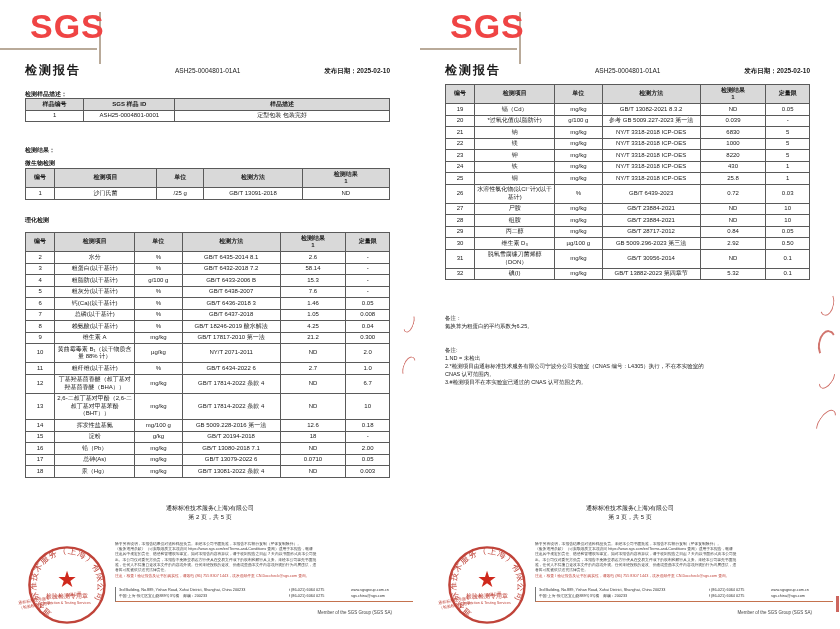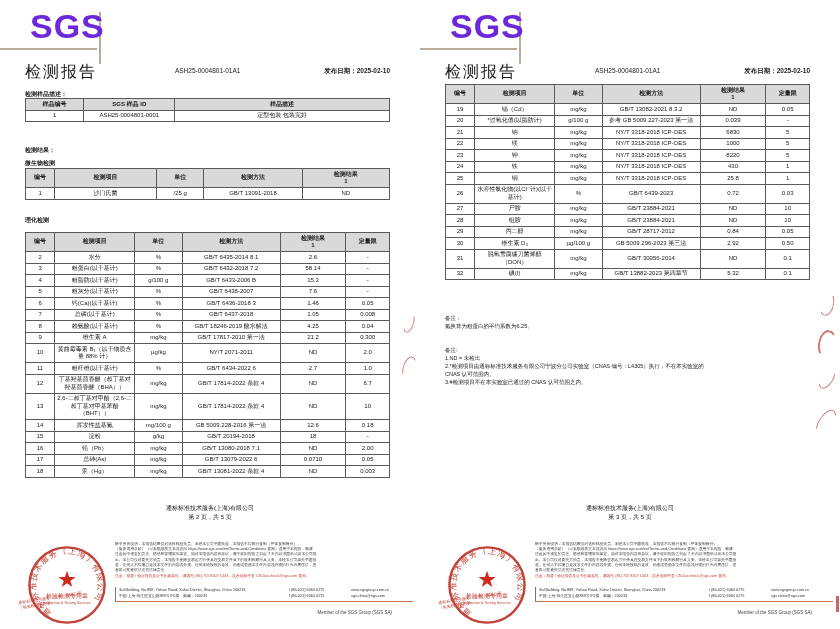--- a/index.html
+++ b/index.html
@@ -3,27 +3,27 @@
 <meta charset="utf-8">
 <style>
   html,body{margin:0;padding:0;background:#fff;}
   body{width:840px;height:629px;position:relative;overflow:hidden;
        font-family:"Liberation Sans","DejaVu Sans",sans-serif;color:#1a1a1a;}
   .page{position:absolute;top:0;width:420px;height:629px;background:#fff;}
   #page-l{left:0;} #page-r{left:420px;}
 
   
   .logo-text{position:absolute;left:30px;top:6px;font-size:34px;font-weight:bold;
-             color:#6d28d9;letter-spacing:1px;line-height:40px;}
+             color:#ef4444;letter-spacing:1px;line-height:40px;}
   .logo-hline{position:absolute;left:0;top:48px;width:97px;height:2px;background:#b9aa99;}
   .logo-vline{position:absolute;left:99px;top:12px;width:2px;height:52px;background:#b9aa99;}
 
   
   .title-row{position:absolute;left:25px;top:62px;width:365px;height:18px;}
-  .rpt-title{position:absolute;left:0;top:0;font-size:16px;font-weight:normal;letter-spacing:2px;}
+  .rpt-title{position:absolute;left:0;top:0;font-size:12px;font-weight:bold;letter-spacing:2px;}
   .rpt-no{position:absolute;left:150px;top:5px;font-size:6.5px;}
   .rpt-date{position:absolute;right:0;top:5px;font-size:6.5px;font-weight:bold;}
 
   .sec-label{position:absolute;left:25px;font-size:6px;font-weight:bold;}
 
   
   table.t{position:absolute;left:25px;width:365px;border-collapse:collapse;table-layout:fixed;
           font-size:6px;line-height:7.5px;text-align:center;}
   table.t th,table.t td{border:1px solid #5a5a5a;padding:1.5px 2px;vertical-align:middle;word-break:break-word;}
   table.t th{background:#d9d9d9;font-weight:bold;white-space:pre-line;}

